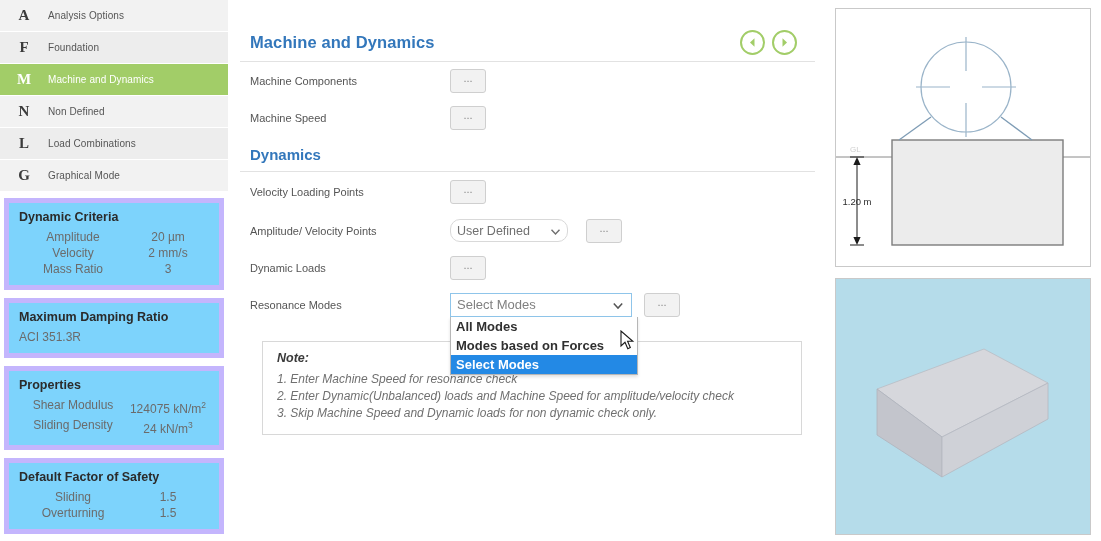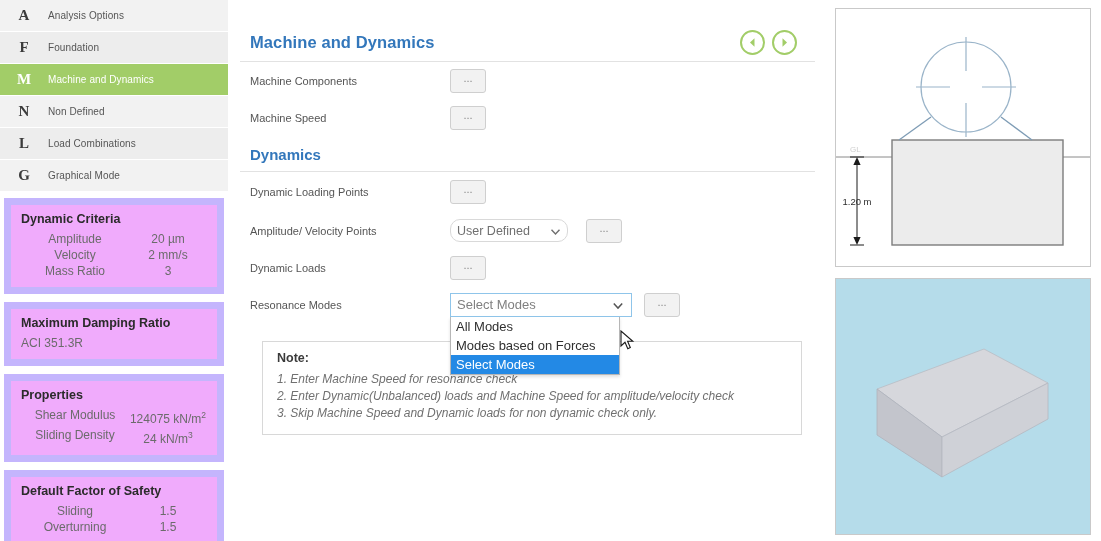--- a/index.html
+++ b/index.html
@@ -45,22 +45,22 @@
   .nav-item.active .nav-key { color: #ffffff; }
   .nav-label {
     font-size: 10px;
     color: #555555;
     letter-spacing: .1px;
   }
   .nav-item.active .nav-label { color: #ffffff; }
 
   .cards { padding: 6px 4px 0 4px; }
   .card {
-    border: 7px solid #c4b5fd;
-    background: #f0abfc;
+    border: 5px solid #c4b5fd;
+    background: #7dd3fc;
     margin-bottom: 8px;
     padding: 7px 10px 8px 10px;
   }
   .card-title {
     font-size: 12.5px;
     font-weight: bold;
     color: #2b2b2b;
     margin-bottom: 5px;
   }
   .card-row {
@@ -172,26 +172,27 @@
     padding: 0 6px;
     font-size: 13px;
     color: #808080;
     cursor: pointer;
     margin-right: 12px;
   }
   .combo .caret { position: absolute; right: 8px; top: 50%; transform: translateY(-50%); }
   .combo-list {
     position: absolute;
     left: 0; top: 24px;
-    width: 170px;
+    width: 188px;
     background: #ffffff;
     border: 1px solid #b6b6b6;
     border-top: none;
     z-index: 40;
     box-shadow: 0 2px 3px rgba(0,0,0,.12);
+    font-weight: bold;
   }
   .combo-opt {
     height: 19px;
     font-size: 13px;
     color: #303030;
     padding: 0 5px;
     display: flex; align-items: center;
     cursor: pointer;
   }
   .combo-opt.sel { background: #2389e5; color: #ffffff; }
@@ -199,20 +200,21 @@
   .note {
     margin: 18px 10px 0 22px;
     border: 1px solid #d8d8d8;
     background: #ffffff;
     padding: 9px 14px 12px 14px;
     width: 540px;
   }
   .note-title {
     font-size: 12.5px;
     font-weight: bold;
+    font-style: italic;
     color: #3a3a3a;
     margin-bottom: 6px;
   }
   .note-line {
     font-size: 12px;
     font-style: italic;
     color: #707070;
     line-height: 17px;
   }
 
@@ -355,21 +357,21 @@
       <div class="form-row">
         <span class="form-label">Machine Speed</span>
         <div class="dots-btn">...</div>
       </div>
     </div>
 
     <div class="sub-title">Dynamics</div>
 
     <div class="form">
       <div class="form-row" style="height:40px">
-        <span class="form-label">Dynamic Loading Points</span>
+        <span class="form-label">Velocity Loading Points</span>
         <div class="dots-btn">...</div>
       </div>
 
       <div class="form-row">
         <span class="form-label">Amplitude/ Velocity Points</span>
         <div class="select-box">
           <span>User Defined</span>
           <span class="caret">
             <svg width="9" height="6" viewBox="0 0 9 6">
                 <path d="M0.5 0.8 L4.5 5 L8.5 0.8" stroke="#6e6e6e" stroke-width="1.4" fill="none"></path>

